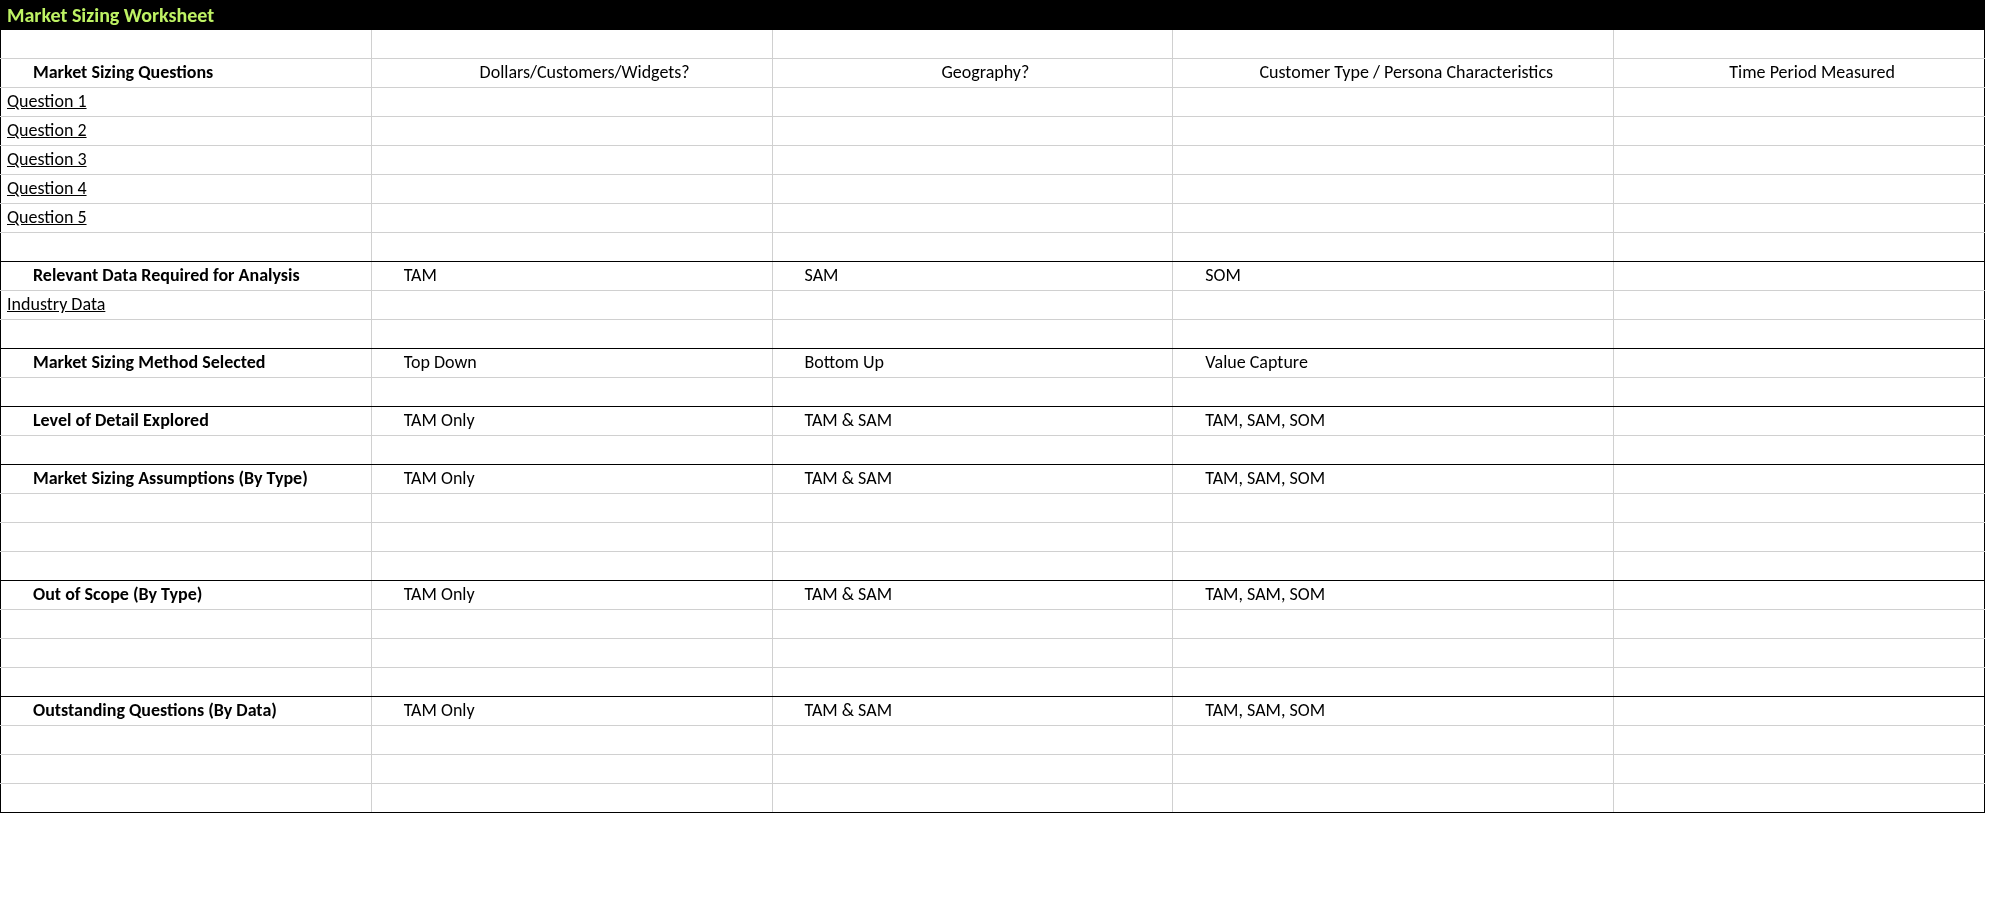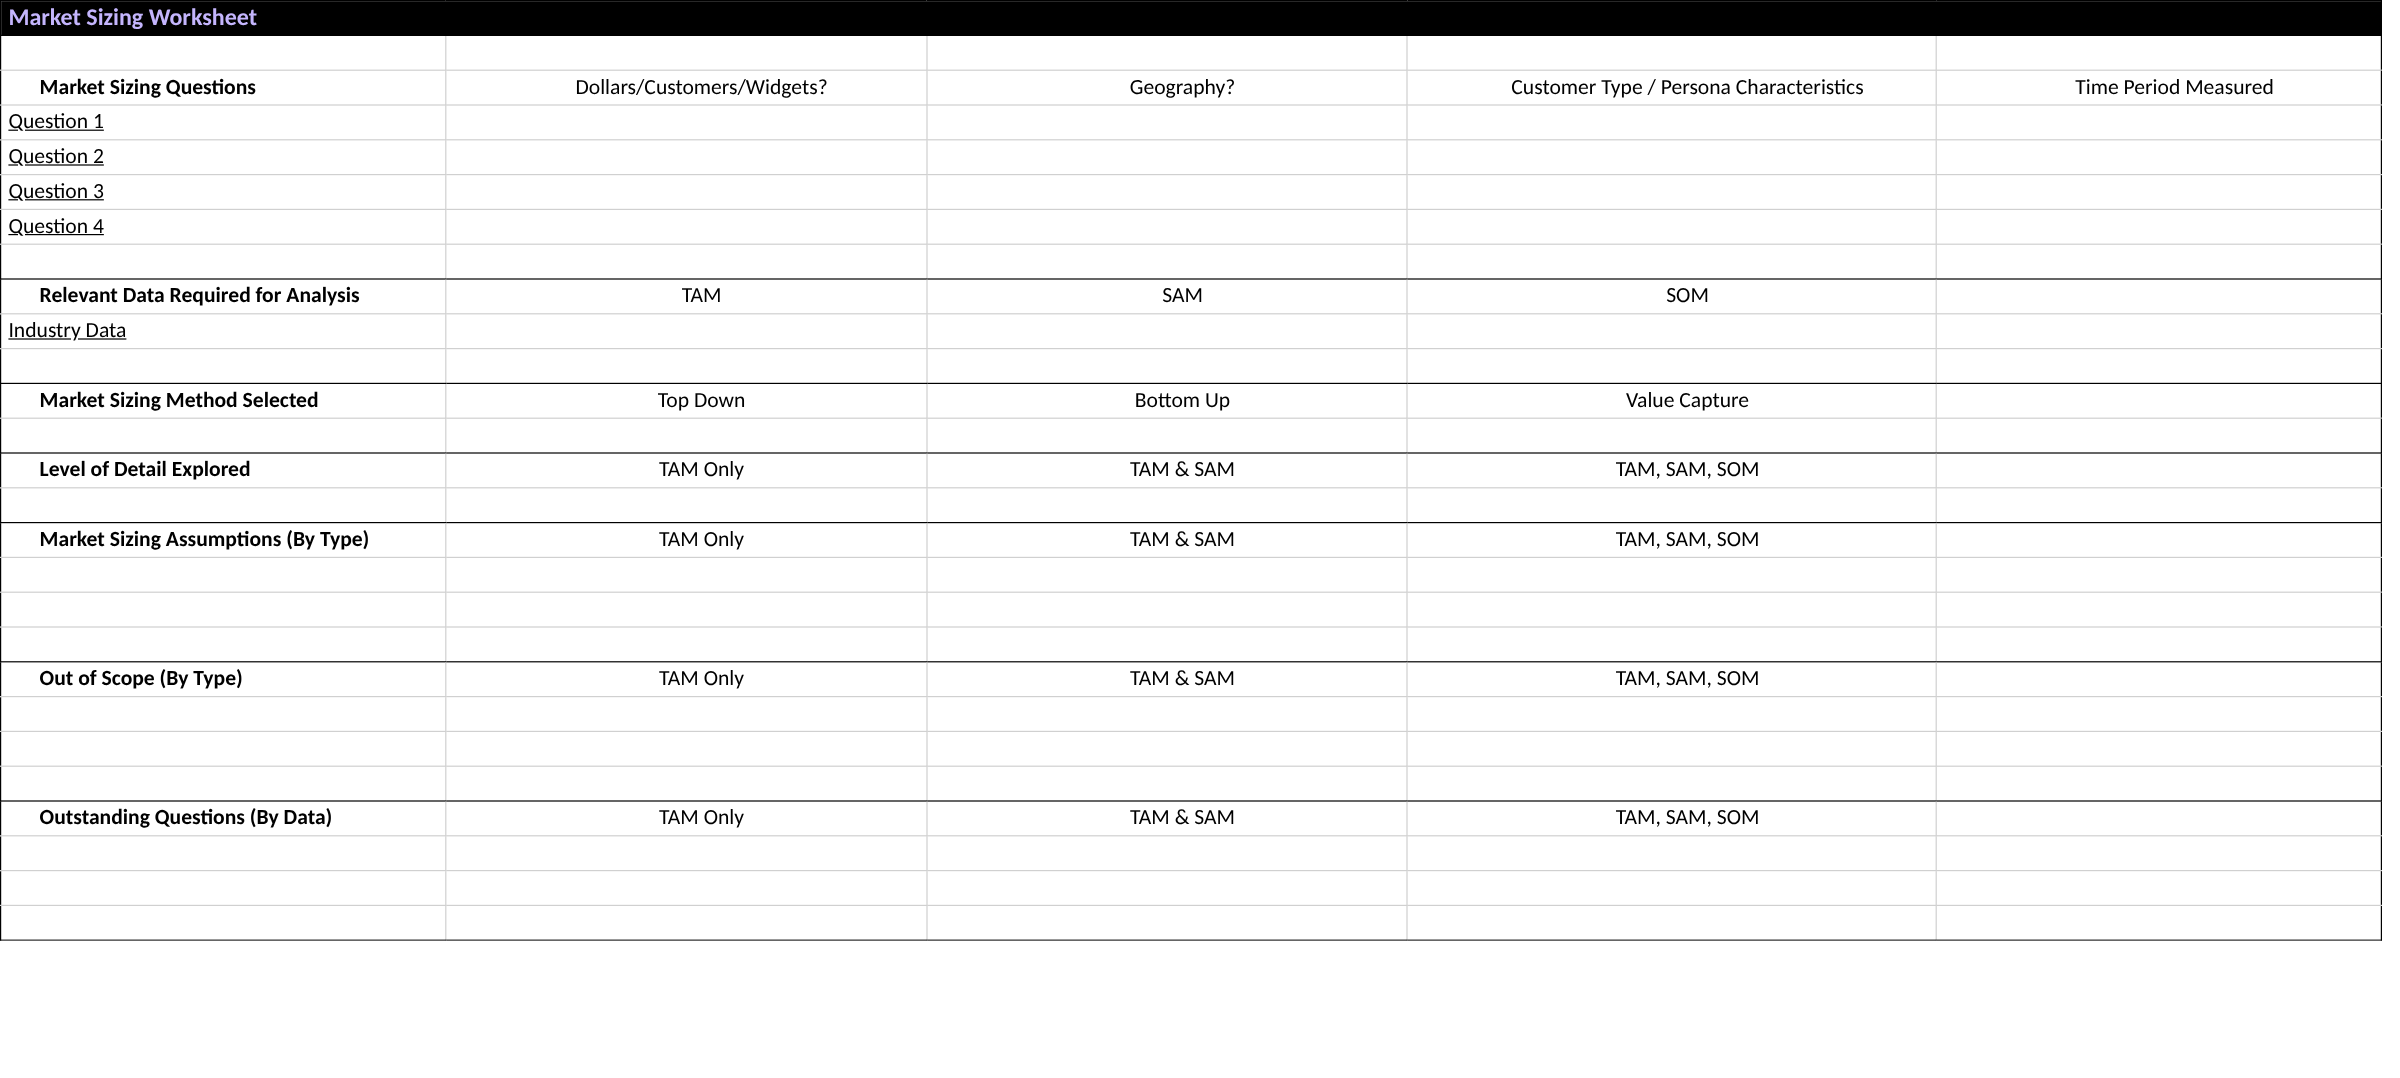--- a/index.html
+++ b/index.html
@@ -34,38 +34,37 @@
     line-height: 1.2;
     border: 1px solid #d0d0d0;
     background: #fff;
     white-space: nowrap;
     overflow: hidden;
   }
 
   
   tr.title td {
     background: #000;
-    color: #c4b5fd;
+    color: #bef264;
     font-weight: 700;
     font-size: 20px;
     border: 1px solid #000;
   }
 
   
   td.section-label {
     font-weight: 700;
     text-align: left;
   }
   td.sub-label {
     text-align: left;
     padding-left: 20px;
     text-decoration: underline;
   }
   td.center {
-    text-align: center;
   }
   td.left {
     text-align: center;
   }
 
   
   tr.block-top td { border-top: 1.5px solid #000; padding-left: 32px; }
   tr.block-bottom td { border-bottom: 1.5px solid #000; }
   
   table.ws td:first-child { border-left: 1.5px solid #000; }
@@ -128,20 +127,27 @@
           <td></td>
           <td></td>
   </tr>
   <tr>
     <td class="sub-label">Question 4</td>
     <td></td>
           <td></td>
           <td></td>
           <td></td>
   </tr>
+  <tr>
+    <td class="sub-label">Question 5</td>
+    <td></td>
+          <td></td>
+          <td></td>
+          <td></td>
+  </tr>
   <tr class="block-bottom">
     <td></td>
           <td></td>
           <td></td>
           <td></td>
           <td></td>
   </tr>
 
   <tr class="block-top">
     <td class="section-label">Relevant Data Required for Analysis</td>

